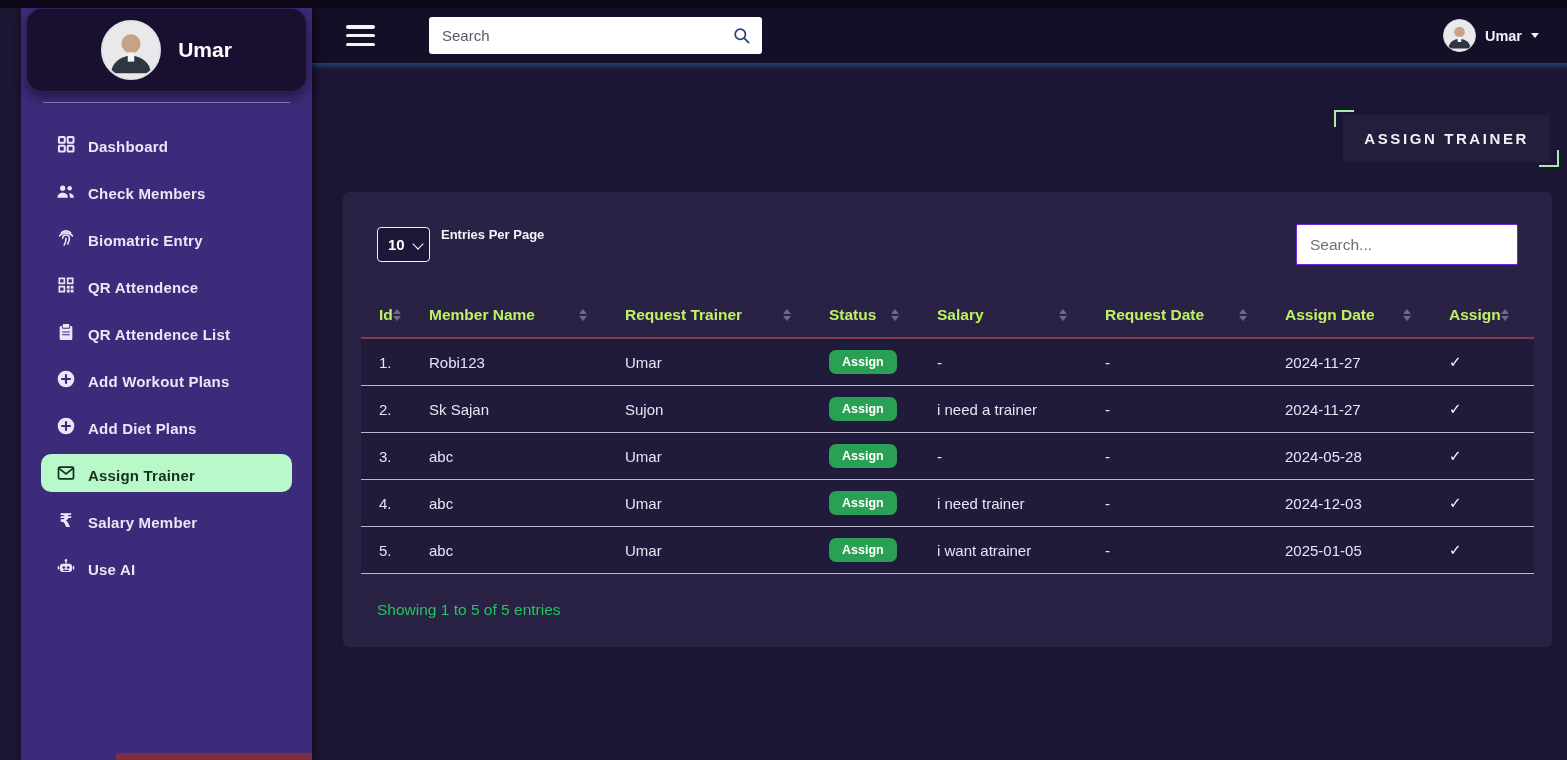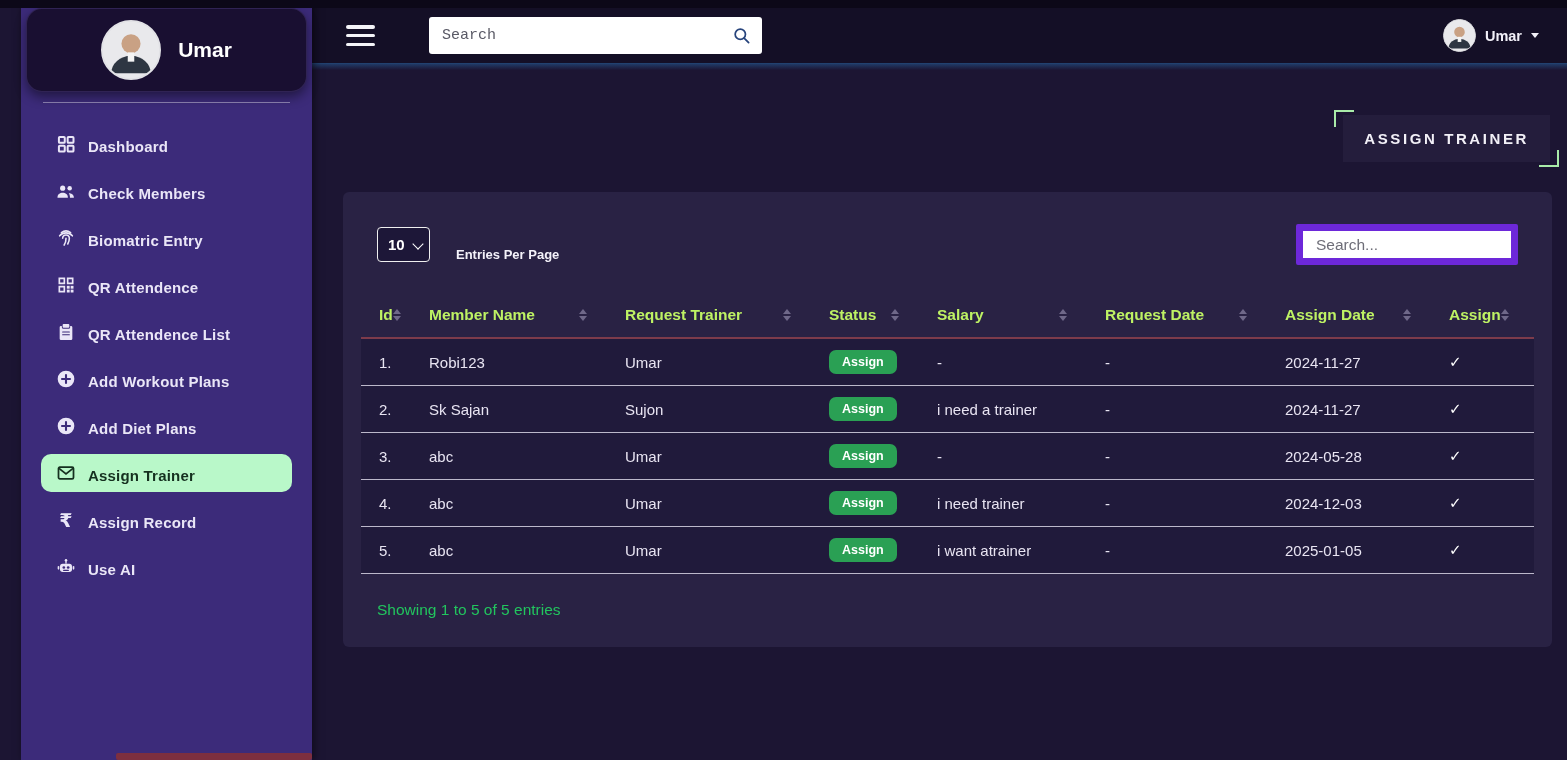--- a/index.html
+++ b/index.html
@@ -51,21 +51,21 @@
   .topbar::after { content:""; position:absolute; left:0; right:0; bottom:-7px; height:7px;
     background:linear-gradient(#21406e, rgba(20,25,50,0)); pointer-events:none; }
   .hamburger { width:29px; height:21px; display:flex; flex-direction:column; justify-content:space-between; cursor:pointer; }
   .hamburger i { display:block; height:3.5px; background:#f4f4f8; border-radius:2px; }
   .topbar-search {
     margin-left:54px; width:333px; height:37px; background:#fff; border-radius:3px;
     display:flex; align-items:center; padding:0 11px 0 13px;
   }
   .topbar-search input {
     flex:1; border:none; outline:none; background:transparent;
-    font-family:Liberation Mono, monospace; font-size:15px; color:#000000;
+    font-family:Liberation Sans, sans-serif; font-size:15px; color:#000000;
   }
   .topbar-search input::placeholder { color:#5a5a66; }
   .topbar-search svg { width:19px; height:19px; flex:none; }
   .topbar-user { margin-left:auto; display:flex; align-items:center; gap:9px; cursor:pointer; }
   .avatar-sm { width:33px; height:33px; border-radius:50%; border:1px solid #d8d8dc; overflow:hidden; background:#ececef; }
   .topbar-user-name { font-size:14.5px; font-weight:700; color:#f2f0f8; }
   .caret-down { width:0; height:0; border-left:4.5px solid transparent; border-right:4.5px solid transparent; border-top:5px solid #f2f0f8; }
 
   
   .content { flex:1; padding:28px 15px 0 31px; position:relative; }
@@ -76,32 +76,32 @@
     color:#f2f0f7; font-family:inherit; font-size:15px; font-weight:700;
     letter-spacing:2.6px; padding:15px 21px; margin-right:2px;
   }
   .corner-btn::before { content:""; position:absolute; top:-5px; left:-9px; width:18px; height:15px;
     border-top:2.5px solid var(--bracket-green,#a9eba9); border-left:2.5px solid var(--bracket-green,#a9eba9); }
   .corner-btn::after { content:""; position:absolute; bottom:-5px; right:-9px; width:18px; height:15px;
     border-bottom:2.5px solid var(--bracket-green,#a9eba9); border-right:2.5px solid var(--bracket-green,#a9eba9); }
 
   .panel { margin-top:26px; background:#292244; border-radius:6px; padding:32px 18px 28px 18px; }
   .panel-controls { display:flex; justify-content:space-between; align-items:center; margin:0 16px 32px 16px; }
-  .entries-wrap { display:flex; align-items:flex-end; gap:26px; }
+  .entries-wrap { display:flex; align-items:flex-start; gap:11px; }
   .select-wrap { position:relative; }
   .select-wrap select {
     appearance:none; -webkit-appearance:none; width:53px; height:35px;
     background:#1d1738; color:#fff; border:1px solid #efefef; border-radius:4px;
     font-family:inherit; font-size:15px; font-weight:700; padding:0 18px 0 10px; cursor:pointer; outline:none;
   }
   .select-wrap::after { content:""; position:absolute; right:8px; top:13px; width:7px; height:7px;
     border-right:1.8px solid #fff; border-bottom:1.8px solid #fff; transform:rotate(45deg); pointer-events:none; }
   .entries-label { font-size:13px; font-weight:700; color:#f4f2fa; }
   .table-search input {
-    width:222px; height:41px; background:#fff; border:7px solid #6d28d9; border-radius:2px;
+    width:222px; height:41px; background:#fff; border:1px solid #6d28d9; border-radius:2px;
     font-family:inherit; font-size:15.5px; color:#222; padding:0 13px; outline:none;
   }
   .table-search input::placeholder { color:#6e6e78; }
 
   table { width:100%; border-collapse:collapse; table-layout:fixed; }
   thead th {
     text-align:left; font-size:15.5px; font-weight:700; color:#bef264;
     padding:9px 8px 13px 8px; border-bottom:2px solid var(--header-rule,#7d3b4b); cursor:pointer;
   }
   thead th:first-child, tbody td:first-child { padding-left:18px; }
@@ -220,21 +220,21 @@
               <rect x="3" y="5" width="18" height="14" rx="1.6"></rect>
               <path d="M3.6 6.4 12 13l8.4-6.6"></path>
             </svg>
           </span>
           <span class="nav-label">Assign Trainer</span>
         </div>
         <div class="nav-item">
           <span class="nav-icon">
             <span class="rupee-glyph">₹</span>
           </span>
-          <span class="nav-label">Assign Record</span>
+          <span class="nav-label">Salary Member</span>
         </div>
         <div class="nav-item">
           <span class="nav-icon">
             <svg viewBox="0 0 24 24" fill="currentColor">
               <rect x="4.8" y="8" width="14.4" height="10" rx="3.2"></rect>
               <circle cx="9.4" cy="12.6" r="1.6" fill="#3c2b7a"></circle>
               <circle cx="14.6" cy="12.6" r="1.6" fill="#3c2b7a"></circle>
               <rect x="8.5" y="15.4" width="7" height="1.4" rx=".7" fill="#3c2b7a"></rect>
               <rect x="11.2" y="4.6" width="1.6" height="3.4"></rect>
               <circle cx="12" cy="4" r="1.5"></circle>

